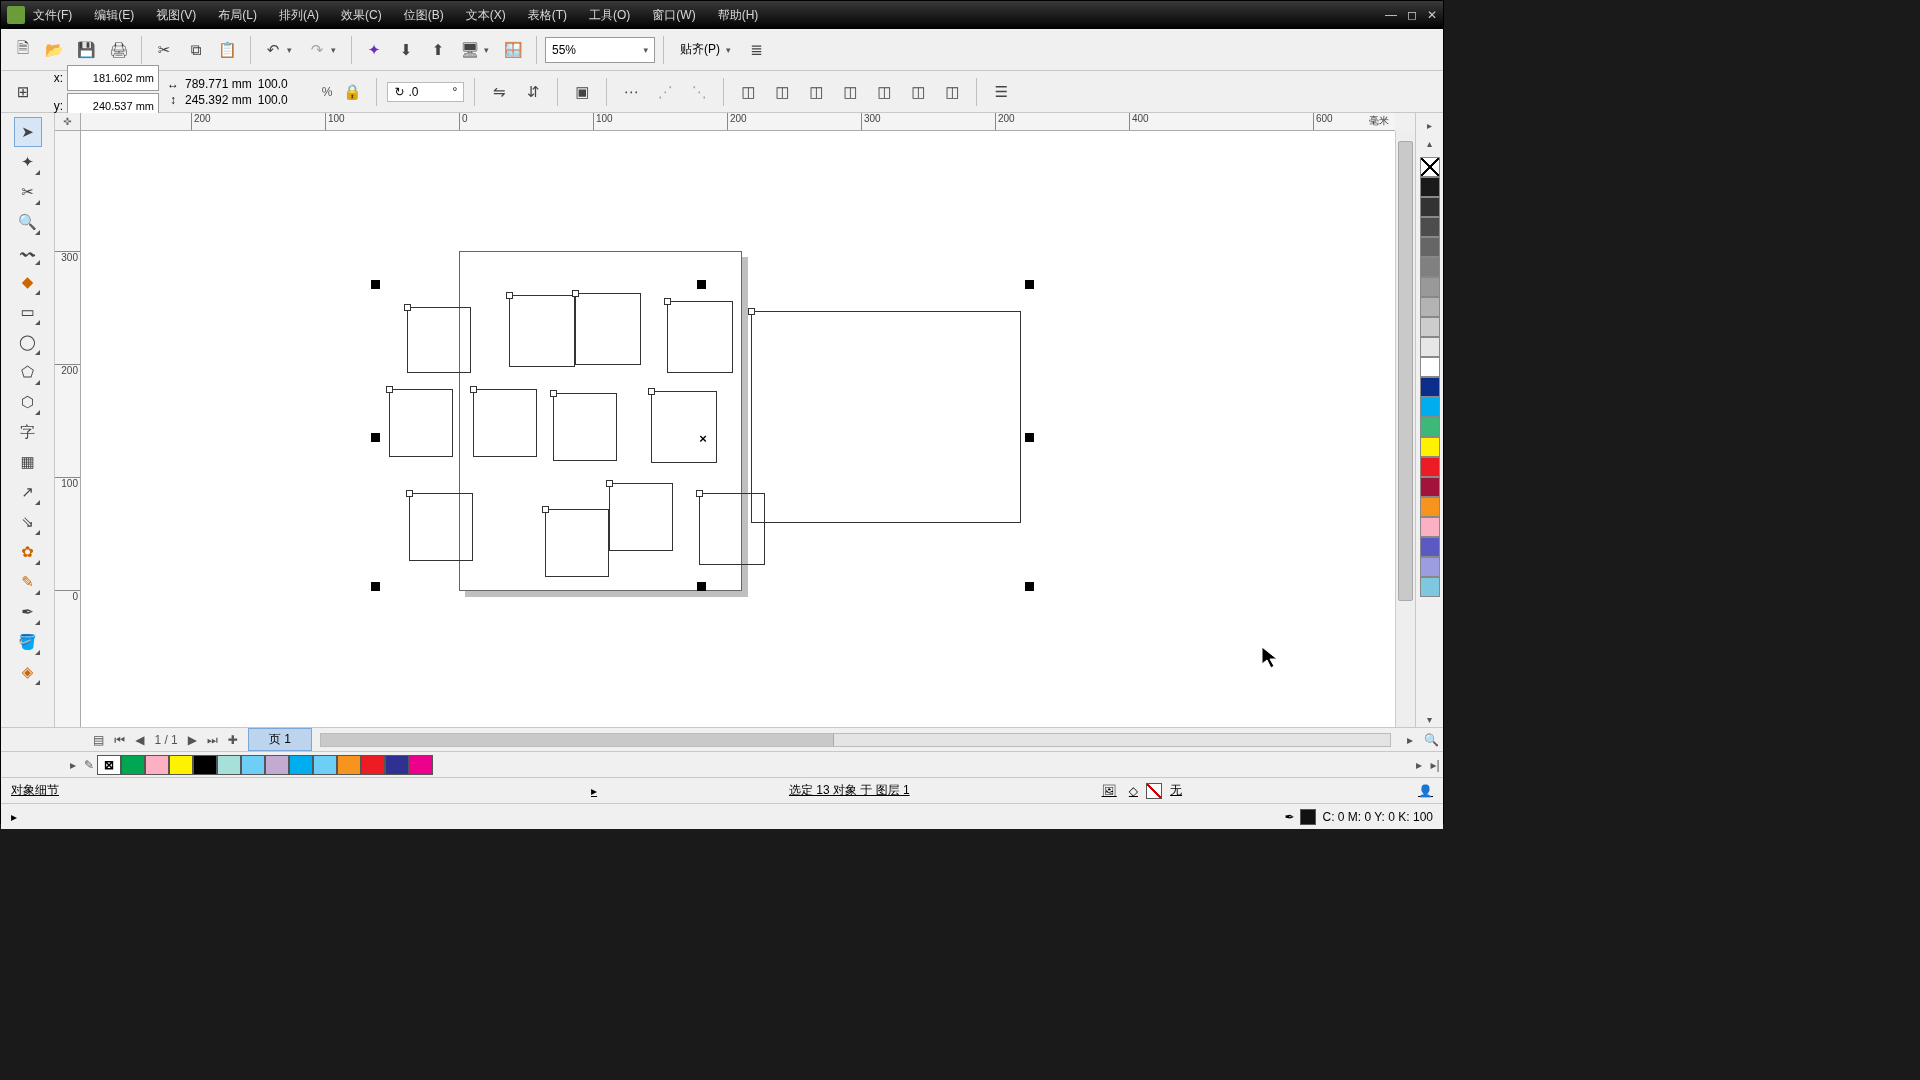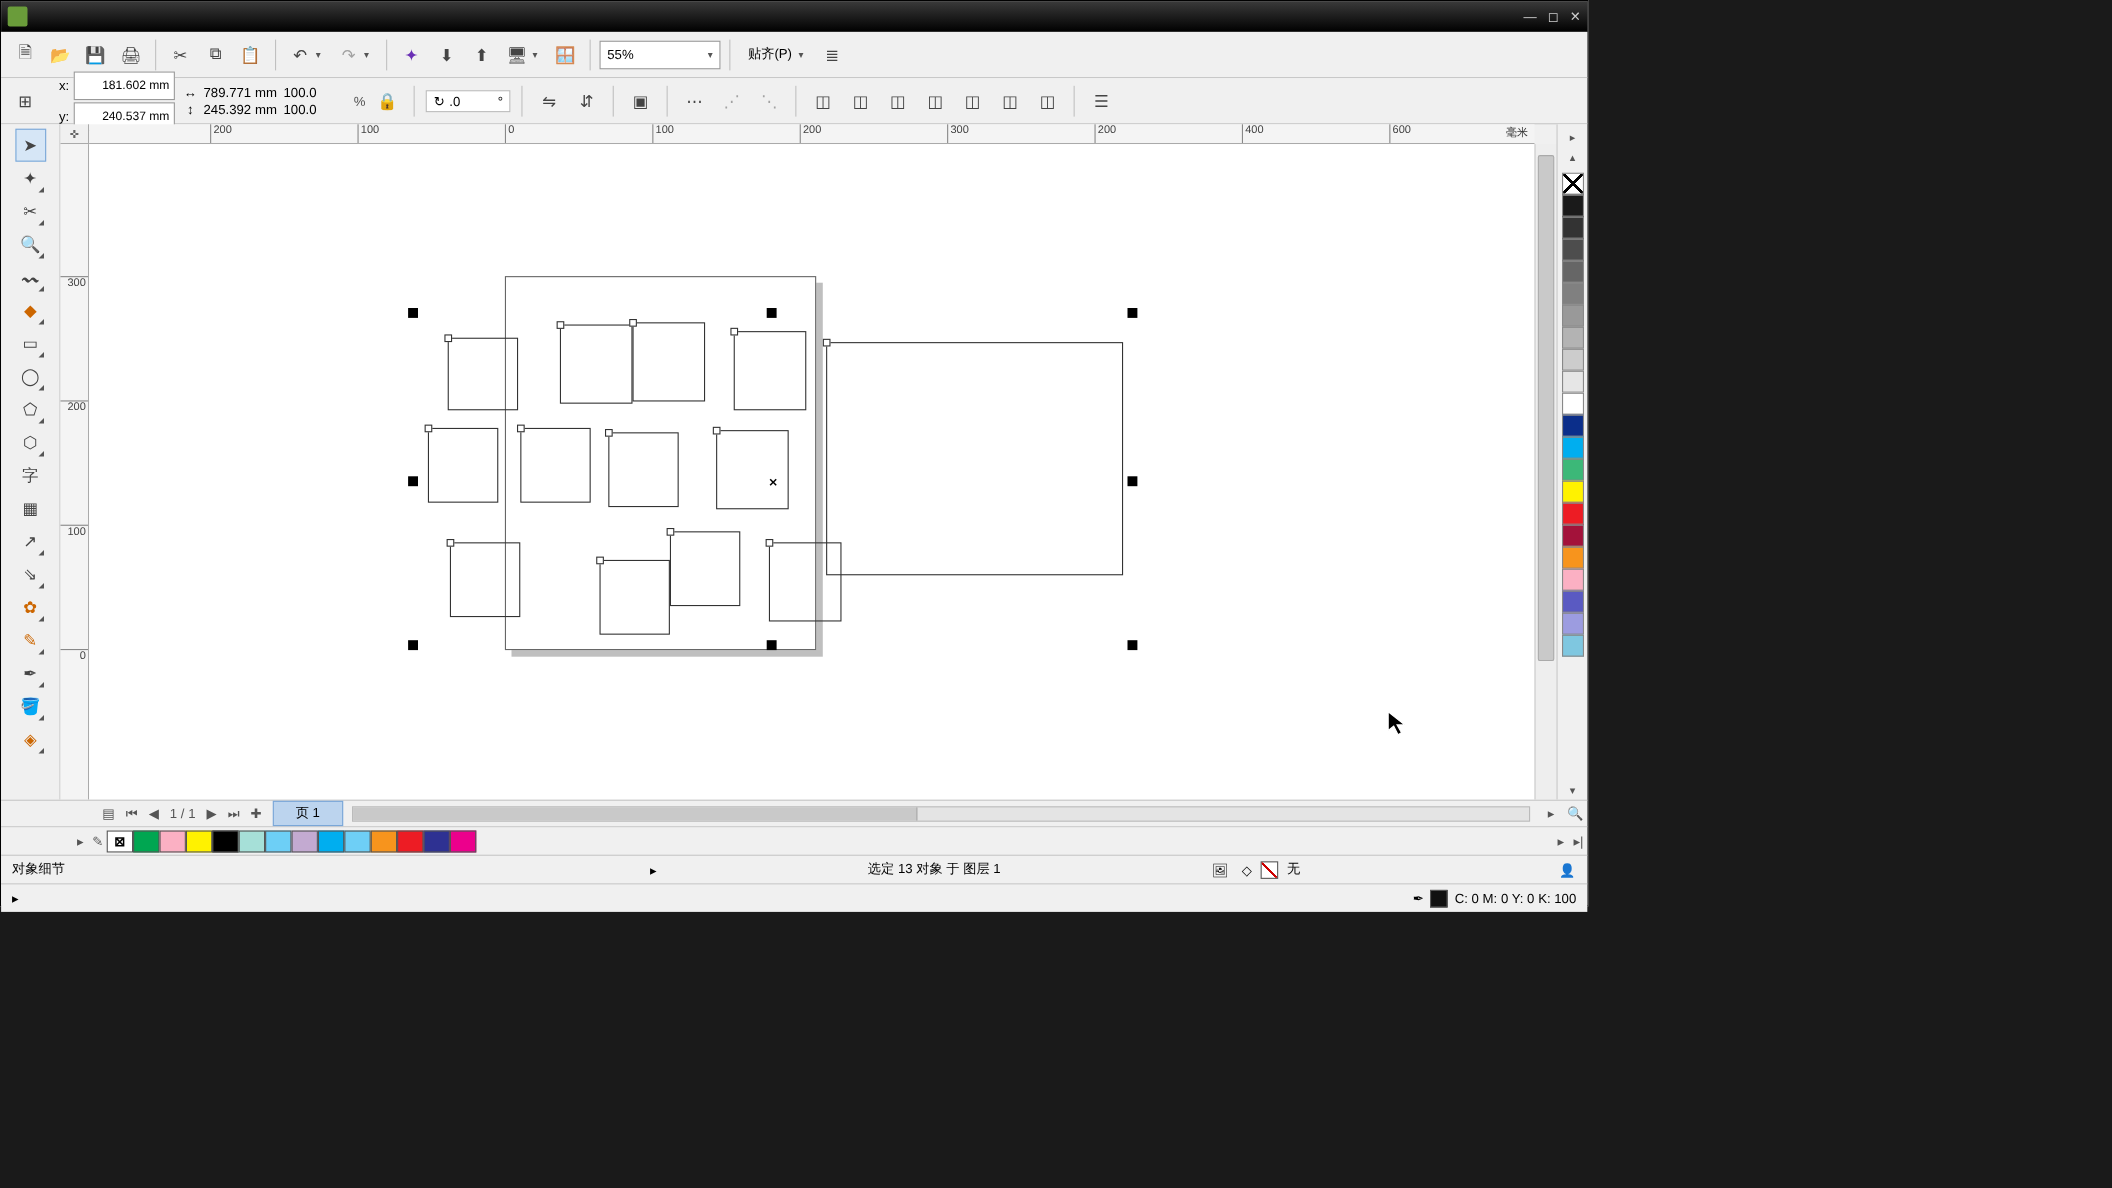--- a/index.html
+++ b/index.html
@@ -74,21 +74,21 @@
 .pager .tab { background: #bcd4ee; border: 1px solid #7aa7d8; padding: 2px 20px; margin-left: 6px; }
 .pager .hscroll { flex: 1; margin: 0 8px; height: 14px; background: #e4e4e4; border: 1px solid #bbb; position: relative; }
 .pager .hscroll .thumb { position: absolute; left: 0; width: 48%; top: 0; bottom: 0; background: #c9c9c9; border-right:1px solid #aaa;}
 .pager .rbtn { width: 22px; text-align: center; color: #555; }
 
 .palette-row { height: 26px; background: #f0f0f0; display: flex; align-items: center; padding-left: 64px; gap: 0; border-top: 1px solid #c8c8c8; }
 .palette-row .pal { width: 24px; height: 20px; border: 1px solid #555; }
 .pal.none { background: #fff; display:flex; align-items:center; justify-content:center; color:#000; font-weight:bold; }
 .palette-row .arrow { width:16px; text-align:center; color:#555; }
 
-.status1 { height: 26px; background: #f0f0f0; display: flex; align-items: center; padding: 0 10px; border-top: 1px solid #c8c8c8; gap: 12px; }
+.status1 { height: 26px; background: #f0f0f0; display: flex; align-items: center; padding: 0 10px; border-top: 1px solid #c8c8c8; gap: 12px; text-decoration: underline; }
 .status1 .left { }
 .status1 .mid { margin-left: auto; margin-right: auto; }
 .status1 .right { display: flex; align-items: center; gap: 8px; }
 .none-box { width:16px; height:16px; border:1px solid #555; background:#fff; position:relative;}
 .none-box::after { content:""; position:absolute; left:0; top:0; right:0; bottom:0; background:linear-gradient(45deg, transparent 45%, #c00 45%, #c00 55%, transparent 55%);}
 
 .status2 { height: 26px; background: #f0f0f0; display: flex; align-items: center; padding: 0 10px; border-top: 1px solid #c8c8c8; gap: 12px; }
 .status2 .left { }
 .status2 .right { margin-left: auto; display: flex; align-items: center; gap: 6px; }
 .black-box { width:16px; height:16px; background:#111; border:1px solid #555;}
@@ -101,20 +101,34 @@
 .ico-purple { color: #6a2fb5; }
 .ico-orange { color:#cc6600;}
 </style>
 </head>
 <body>
 
 <div class="window">
 
   <div class="titlebar">
     <div class="logo"></div>
+    <div class="menus" id="menus">
+        <span>文件(F)</span>
+        <span>编辑(E)</span>
+        <span>视图(V)</span>
+        <span>布局(L)</span>
+        <span>排列(A)</span>
+        <span>效果(C)</span>
+        <span>位图(B)</span>
+        <span>文本(X)</span>
+        <span>表格(T)</span>
+        <span>工具(O)</span>
+        <span>窗口(W)</span>
+        <span>帮助(H)</span>
+      </div>
     <div class="winctrl">
       <span>—</span>
       <span>◻</span>
       <span>✕</span>
     </div>
   </div>
 
   <div class="toolbar1">
     <div class="tb-btn">
         <span class="ico">🗎</span>
@@ -358,21 +372,21 @@
     <div class="ruler-h">
       <div class="ticks" id="ruler-h">
           <div class="tick" style="left: 110px;">200</div>
           <div class="tick" style="left: 244px;">100</div>
           <div class="tick" style="left: 378px;">0</div>
           <div class="tick" style="left: 512px;">100</div>
           <div class="tick" style="left: 646px;">200</div>
           <div class="tick" style="left: 780px;">300</div>
           <div class="tick" style="left: 914px;">200</div>
           <div class="tick" style="left: 1048px;">400</div>
-          <div class="tick" style="left: 1182px;">600</div>
+          <div class="tick" style="left: 1232px;">600</div>
         </div>
       <span class="ruler-unit">毫米</span>
     </div>
     <div class="ruler-v">
         <div id="ruler-v">
           <div class="tick" style="top: 120px;">300</div>
           <div class="tick" style="top: 233px;">200</div>
           <div class="tick" style="top: 346px;">100</div>
           <div class="tick" style="top: 459px;">0</div>
         </div>

